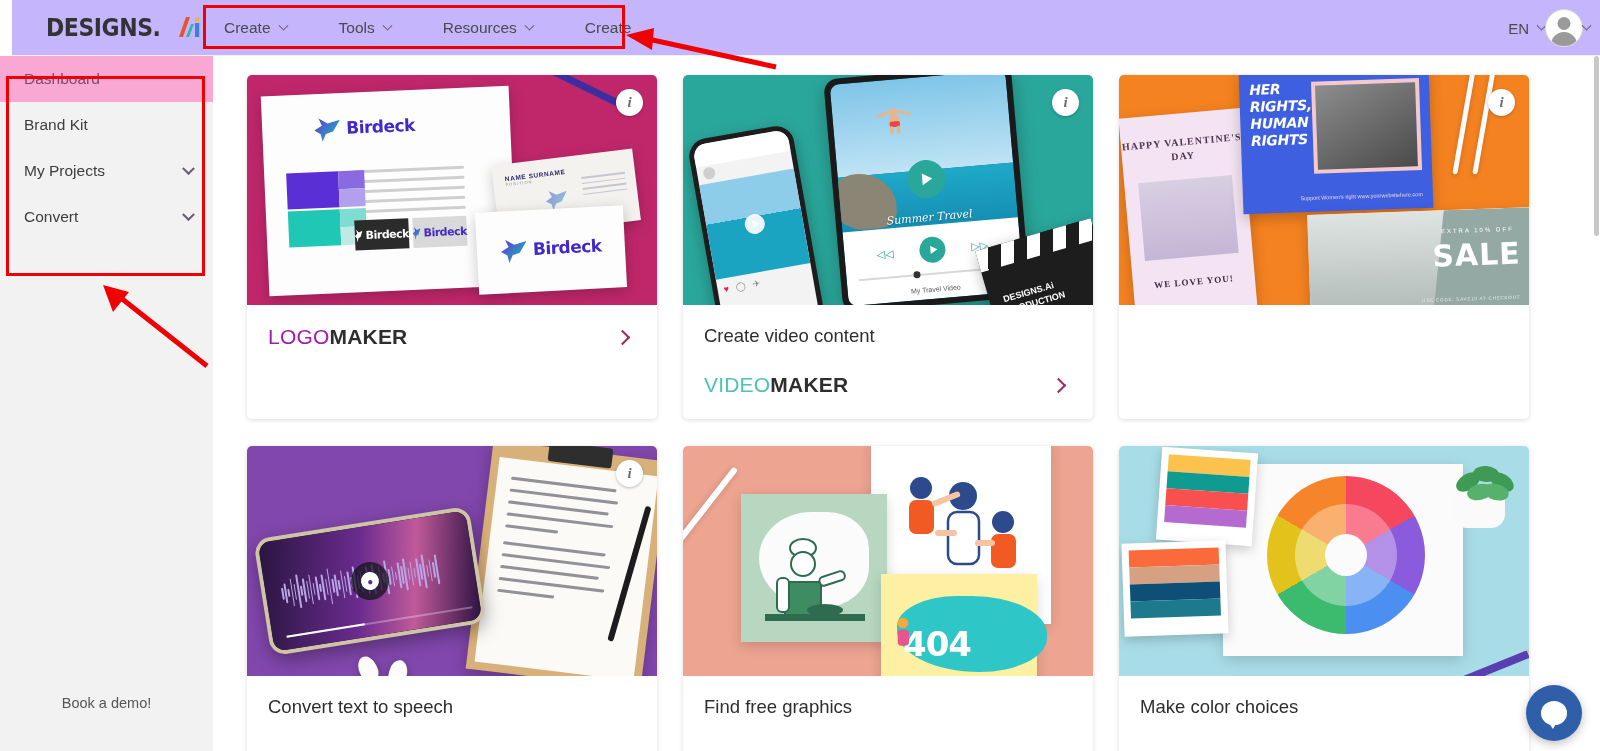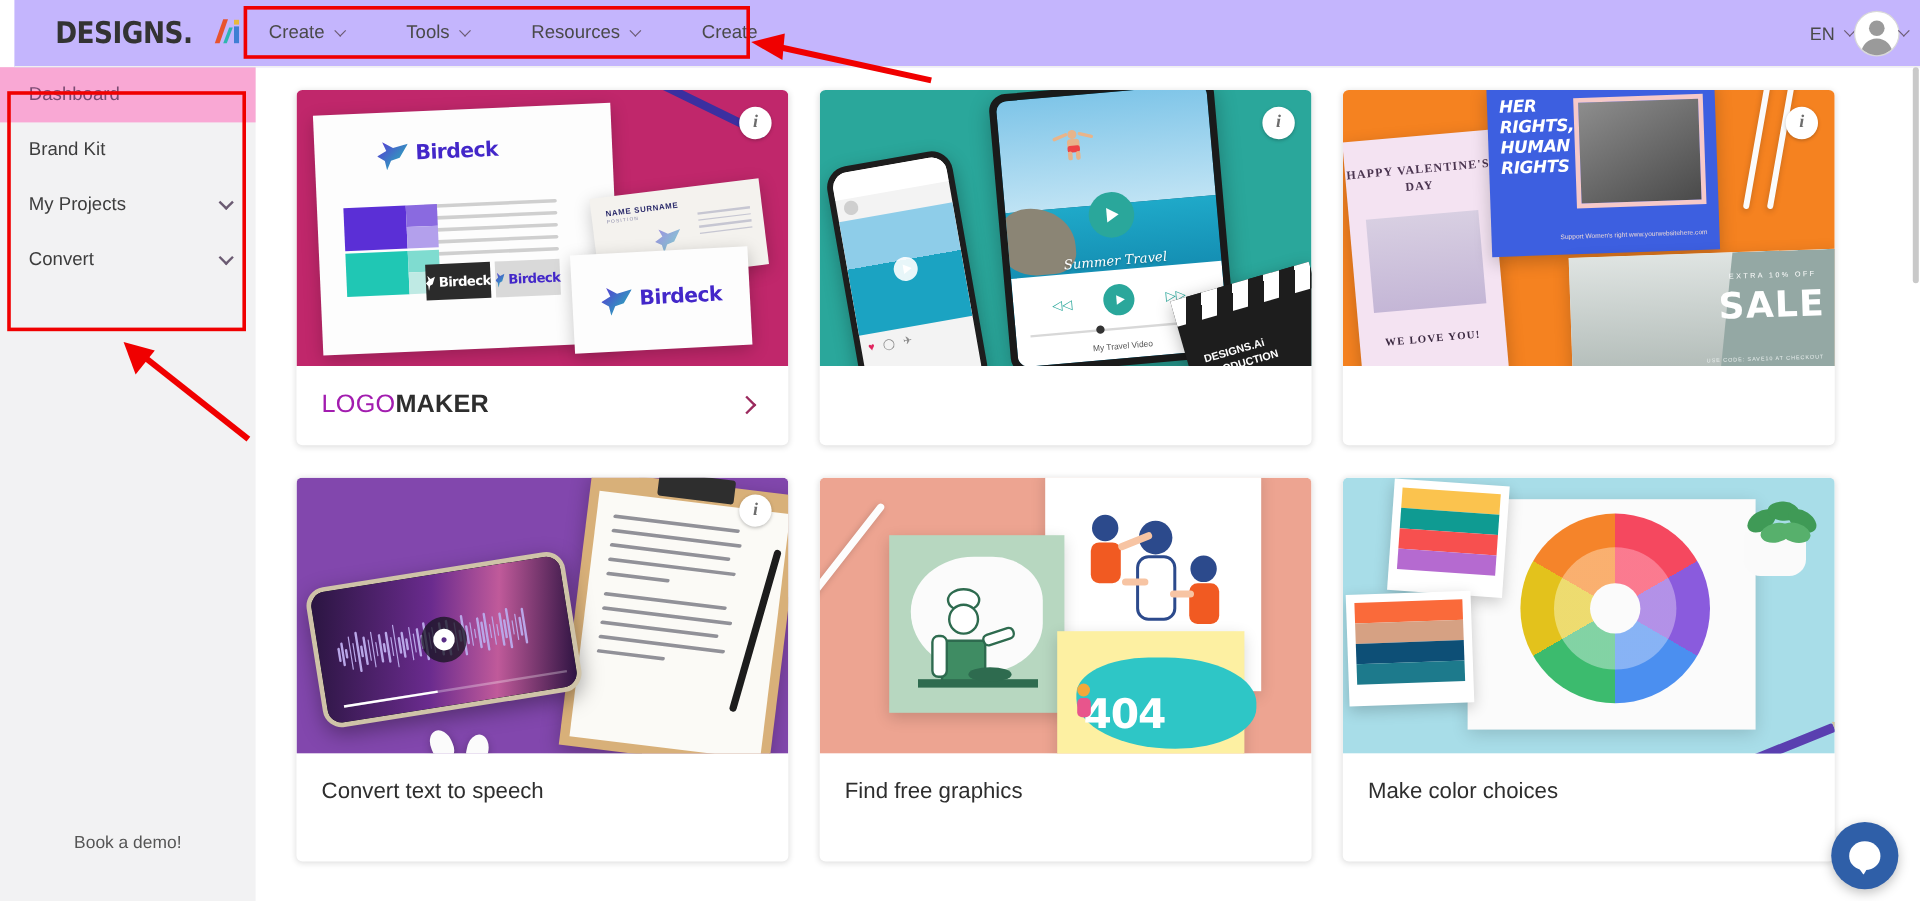--- a/index.html
+++ b/index.html
@@ -471,20 +471,29 @@
                   <div class="vidname">My Travel Video</div>
                 </div>
               </div>
             </div>
             <div class="clap">
               <div class="stripes"></div>
               <div class="t">DESIGNS.Ai PRODUCTION</div>
             </div>
           </div>
           <div class="info-badge">i</div>
+        </div>
+        <div class="card-body">
+          <div class="card-title">Create video content</div>
+          <div class="card-foot">
+            <div class="brandline">
+              <span class="accent" style="color:#4fc2b6">VIDEO</span><span class="rest">MAKER</span>
+            </div>
+            <i class="arrow-r"></i>
+          </div>
         </div>
       </div>
 
       <div class="card">
         <div class="card-img">
           <div class="art c3">
             <div class="pen1"></div>
             <div class="pen2"></div>
             <div class="valcard">
               <div class="vt">HAPPY VALENTINE'S DAY</div>

